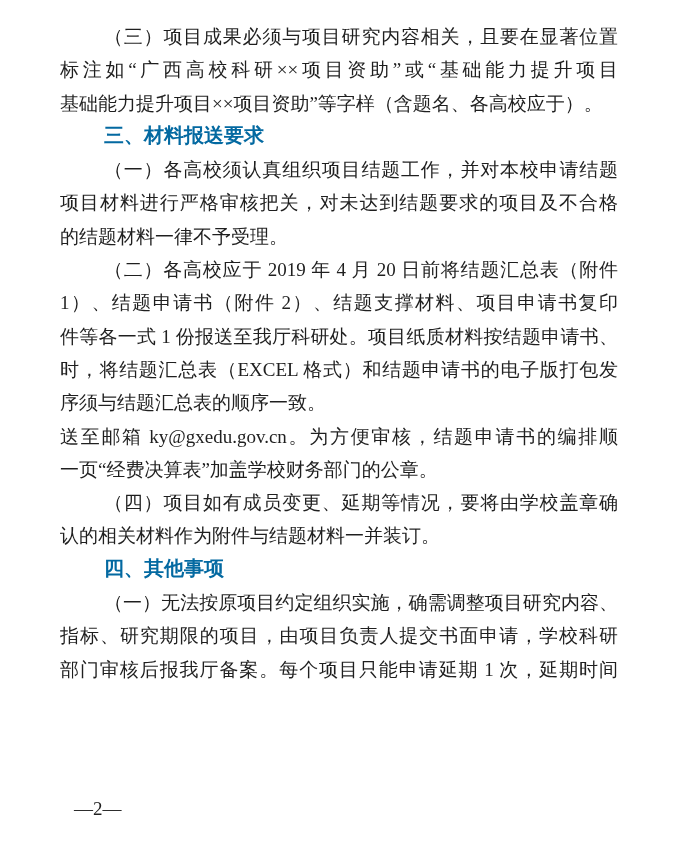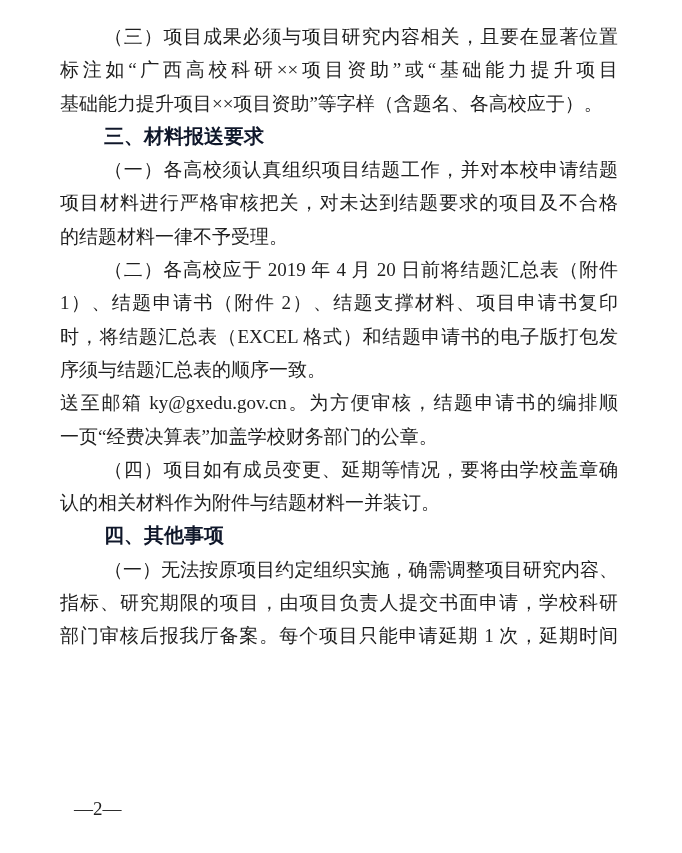--- a/index.html
+++ b/index.html
@@ -36,24 +36,24 @@
   }
   .line.stretch {
     white-space: normal;
     text-align: justify;
     text-align-last: justify;
   }
   .line.indent {
     padding-left: 44px;
   }
   .line.heading {
-    font-family: Liberation Serif, serif;
+    font-family: Liberation Mono, monospace;
     font-weight: 700;
     font-size: 20px;
-    color: #0f172a;
+    color: #0369a1;
   }
   .footer-pagenum {
     position: absolute;
     left: 74px;
     top: 794px;
     font-size: 19px;
     line-height: 30px;
     color: #1f1f1f;
     font-family: "Liberation Serif", "DejaVu Serif", serif;
   }
@@ -65,20 +65,21 @@
   <div class="doc-body" id="doc-body">
       <div class="line body indent stretch">（三）项目成果必须与项目研究内容相关，且要在显著位置</div>
       <div class="line body stretch">标注如“广西高校科研××项目资助”或“基础能力提升项目</div>
       <div class="line body">基础能力提升项目××项目资助”等字样（含题名、各高校应于）。</div>
       <div class="line heading indent">三、材料报送要求</div>
       <div class="line body indent stretch">（一）各高校须认真组织项目结题工作，并对本校申请结题</div>
       <div class="line body stretch">项目材料进行严格审核把关，对未达到结题要求的项目及不合格</div>
       <div class="line body">的结题材料一律不予受理。</div>
       <div class="line body indent stretch">（二）各高校应于 2019 年 4 月 20 日前将结题汇总表（附件</div>
       <div class="line body stretch">1）、结题申请书（附件 2）、结题支撑材料、项目申请书复印</div>
+      <div class="line body stretch">件等各一式 1 份报送至我厅科研处。项目纸质材料按结题申请书、</div>
       <div class="line body stretch">时，将结题汇总表（EXCEL 格式）和结题申请书的电子版打包发</div>
       <div class="line body">序须与结题汇总表的顺序一致。</div>
       <div class="line body stretch">送至邮箱 ky@gxedu.gov.cn。为方便审核，结题申请书的编排顺</div>
       <div class="line body">一页“经费决算表”加盖学校财务部门的公章。</div>
       <div class="line body indent stretch">（四）项目如有成员变更、延期等情况，要将由学校盖章确</div>
       <div class="line body">认的相关材料作为附件与结题材料一并装订。</div>
       <div class="line heading indent">四、其他事项</div>
       <div class="line body indent stretch">（一）无法按原项目约定组织实施，确需调整项目研究内容、</div>
       <div class="line body stretch">指标、研究期限的项目，由项目负责人提交书面申请，学校科研</div>
       <div class="line body stretch">部门审核后报我厅备案。每个项目只能申请延期 1 次，延期时间</div>

